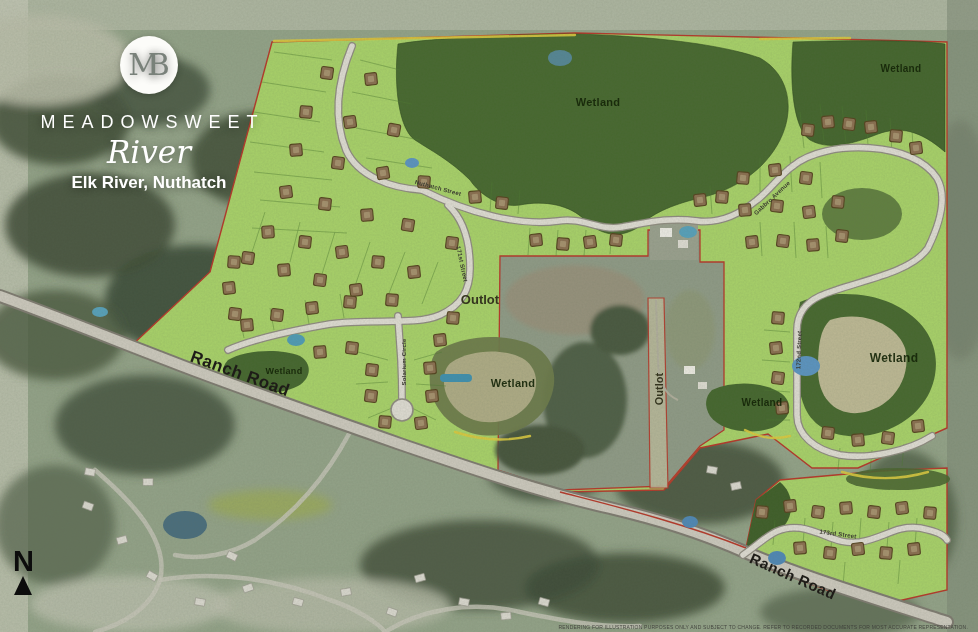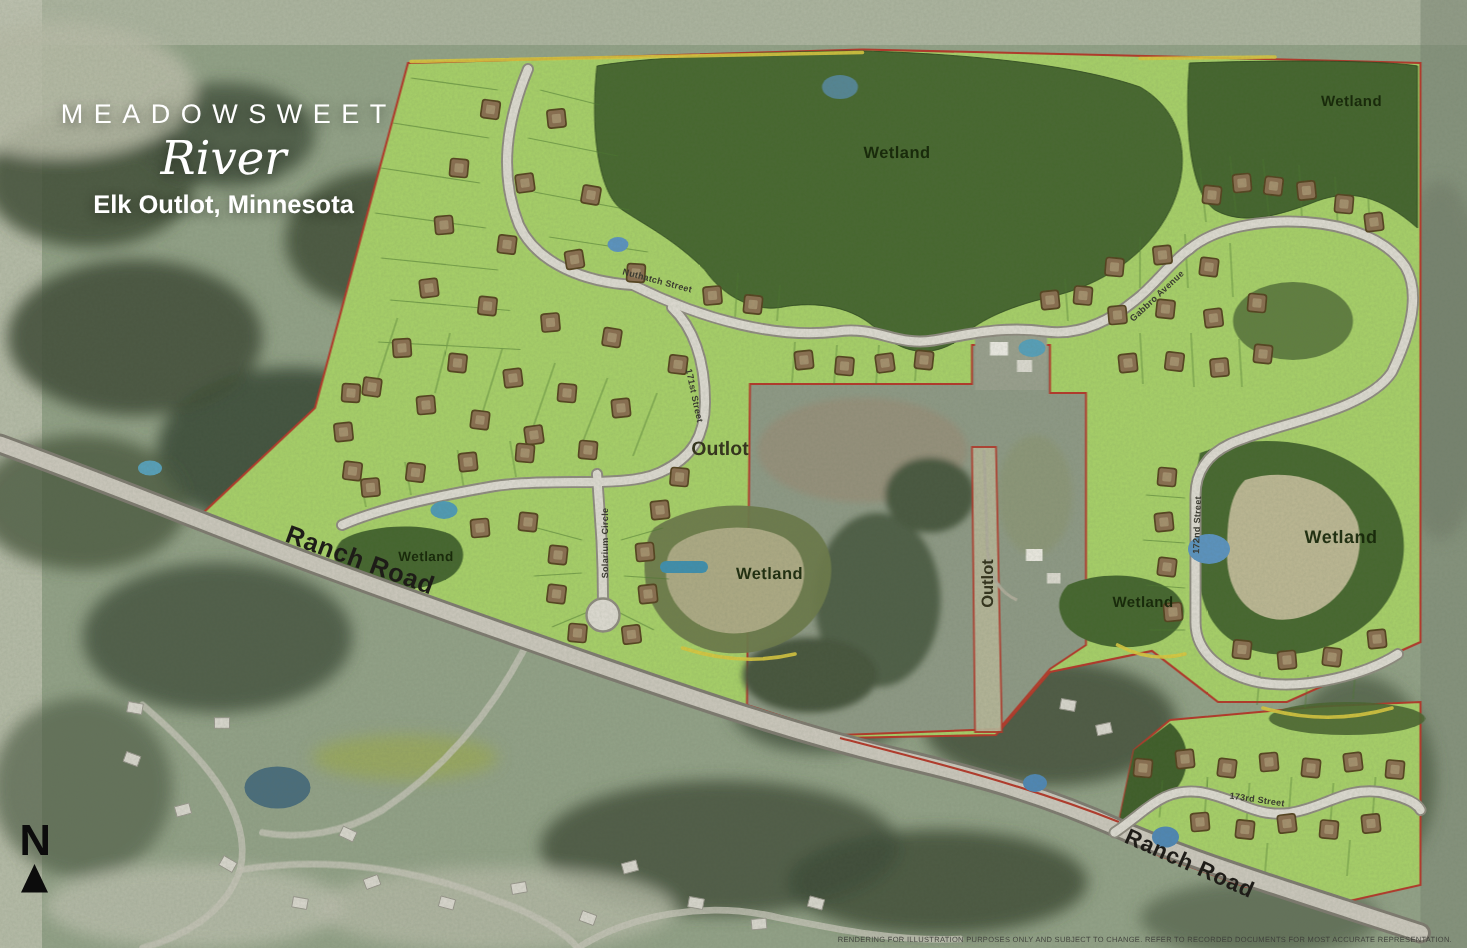--- a/index.html
+++ b/index.html
@@ -12,21 +12,21 @@
   .outlot{font-weight:700;color:#35351f;}
   .street{font-size:6px;font-weight:700;color:#3a3a30;letter-spacing:.2px;}
   .ranch{font-weight:700;color:#1e1c18;letter-spacing:.5px;}
   
   .brand{position:absolute;left:18px;top:36px;width:262px;text-align:center;color:#fff;
          text-shadow:0 1px 8px rgba(0,0,0,.45);}
   .brand .disc{width:58px;height:58px;border-radius:50%;background:#fcfcf9;margin:0 auto;
                display:flex;align-items:center;justify-content:center;box-shadow:0 1px 6px rgba(0,0,0,.25);}
   .brand .mono{font-family:"DejaVu Serif",serif;font-size:30px;color:#79817a;
                letter-spacing:-.38em;padding-right:.38em;line-height:1;}
-  .brand .name{margin-top:30px;font-size:18px;font-weight:400;letter-spacing:7px;text-indent:7px;}
+  .brand .name{margin-top:18px;font-size:18px;font-weight:400;letter-spacing:7px;text-indent:7px;}
   .brand .script{font-family:"DejaVu Serif",serif;font-style:italic;font-size:31px;line-height:1.05;margin-top:3px;}
   .brand .loc{font-size:17px;font-weight:700;margin-top:4px;}
   
   .north{position:absolute;left:13px;top:548px;display:flex;flex-direction:column;align-items:center;}
   .north .n{font-size:29px;font-weight:900;color:#0c0c0c;line-height:.9;}
   .north .tri{width:0;height:0;border-left:9px solid transparent;border-right:9px solid transparent;
               border-bottom:19px solid #0c0c0c;margin-top:2px;}
   .disclaimer{position:absolute;right:10px;bottom:2px;font-size:5px;color:#3c3c38;
               letter-spacing:.2px;opacity:.9;}
   
@@ -332,23 +332,26 @@
 
   <div class="lbl street" style="left:438px;top:188px;transform:translate(-50%,-50%) rotate(15deg);">Nuthatch Street</div>
   <div class="lbl street" style="left:462px;top:264px;transform:translate(-50%,-50%) rotate(78deg);">171st Street</div>
   <div class="lbl street" style="left:404px;top:362px;transform:translate(-50%,-50%) rotate(-90deg);">Solarium Circle</div>
   <div class="lbl street" style="left:772px;top:198px;transform:translate(-50%,-50%) rotate(-43deg);">Gabbro Avenue</div>
   <div class="lbl street" style="left:799px;top:350px;transform:translate(-50%,-50%) rotate(-88deg);">172nd Street</div>
   <div class="lbl street" style="left:838px;top:534px;transform:translate(-50%,-50%) rotate(8deg);">173rd Street</div>
 </div>
 
 <div class="brand">
+  <div class="disc">
+    <span class="mono">MB</span>
+  </div>
   <div class="name">MEADOWSWEET</div>
   <div class="script">River</div>
-  <div class="loc">Elk Outlot, Minnesota</div>
+  <div class="loc">Elk River, Nuthatch</div>
 </div>
 
 <div class="north">
   <div class="n">N</div>
   <div class="tri"></div>
 </div>
 
 <div class="disclaimer">RENDERING FOR ILLUSTRATION PURPOSES ONLY AND SUBJECT TO CHANGE. REFER TO RECORDED DOCUMENTS FOR MOST ACCURATE REPRESENTATION.</div>
 
 </div>

